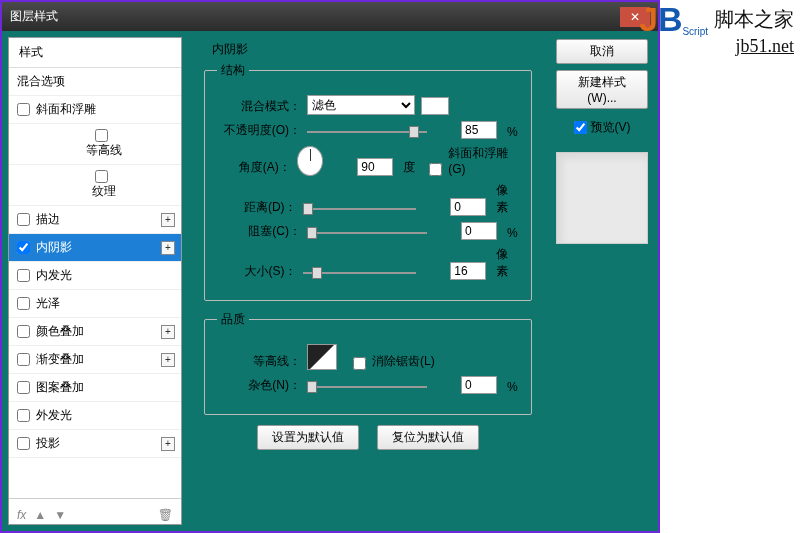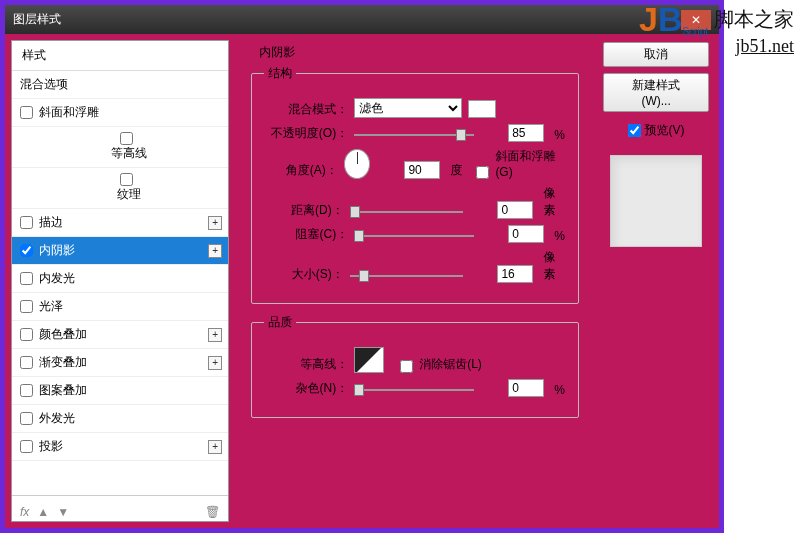--- a/index.html
+++ b/index.html
@@ -1,32 +1,32 @@
 <!DOCTYPE html>
 <html><head>
 <meta charset="utf-8">
 <style>
 * { box-sizing: border-box; margin: 0; padding: 0; font-family: "Microsoft YaHei", SimSun, sans-serif; font-size: 12px; }
 body { background: #fff; width: 800px; height: 533px; position: relative; overflow: hidden; }
-.dialog { position: absolute; left: 0; top: 0; width: 724px; height: 533px; border: 5px solid #6d28d9; background: #be185d; }
+.dialog { position: absolute; left: 0; top: 0; width: 660px; height: 533px; border: 2px solid #6d28d9; background: #0f766e; }
 .titlebar { height: 29px; background: linear-gradient(#4a4a4a, #2b2b2b); color: #fff; display: flex; align-items: center; padding: 0 8px; justify-content: space-between; }
 .titlebar-text { font-size: 12px; }
 .win-btns { display: flex; }
 .win-btn { width: 30px; height: 20px; display: flex; align-items: center; justify-content: center; color: #fff; }
 .close-x { background: #c94f3f; }
 .body { display: flex; height: calc(100% - 29px); }
 .sidebar { width: 247px; background: #fff; border: 1px solid #999; margin: 6px 8px 6px 6px; display: flex; flex-direction: column; }
 .style-list { flex: 1; overflow: auto; }
 .style-header { padding: 6px 10px; border-bottom: 1px solid #ddd; font-weight: normal; }
 .style-item { display: flex; align-items: center; padding: 5px 8px; border-bottom: 1px solid #eee; cursor: default; position: relative; }
 .style-item.indented { padding-left: 26px; flex-direction: column; }
 .style-item.selected { background: #1e7fd6; color: #fff; }
 .style-item input[type=checkbox] { margin-right: 6px; }
 .plus { position: absolute; right: 6px; border: 1px solid #888; width: 14px; height: 14px; display: flex; align-items: center; justify-content: center; font-size: 10px; background: #f7f7f7; color: #333; }
-.sidebar-footer { height: 26px; border-top: 1px solid #ccc; display: flex; align-items: flex-start; padding: 9px 8px; color: #888; justify-content: space-between; }
+.sidebar-footer { height: 26px; border-top: 1px solid #ccc; display: flex; align-items: flex-end; padding: 2px 8px; color: #888; justify-content: space-between; }
 .sf-left { display: flex; gap: 8px; align-items: center; }
 .center { flex: 1; padding: 10px 14px; }
 .section-title { font-size: 12px; margin-bottom: 4px; padding-left: 8px; }
 fieldset { border: 1px solid #bbb; border-radius: 2px; padding: 10px 12px 14px; margin-bottom: 10px; }
 legend { padding: 0 4px; font-size: 12px; }
 .row { display: flex; align-items: flex-end; margin: 6px 0; gap: 6px; }
 .row label.lbl { width: 84px; text-align: right; display: inline-block; }
 select { width: 108px; height: 20px; border: 1px solid #999; background: #fff; }
 .swatch { width: 28px; height: 18px; border: 1px solid #999; background: #fff; display: inline-block; }
 input.num { width: 36px; height: 18px; border: 1px solid #999; text-align: left; padding: 0 3px; background: #fff; margin-left: 28px; }
@@ -215,20 +215,24 @@
           <label class="lbl">杂色(N)：</label>
           <div class="slider">
             <div class="slider-track"></div>
               <div class="slider-thumb" style="left:0"></div>
           </div>
           <input class="num" value="0" style="">
           <span class="unit">%</span>
         </div>
       </fieldset>
 
+      <div class="btn-row">
+        <button class="btn">设置为默认值</button>
+        <button class="btn">复位为默认值</button>
+      </div>
     </div>
 
     <div class="right">
       <button class="btn">取消</button>
       <button class="btn">新建样式(W)...</button>
       <div class="preview-chk">
         <input type="checkbox" checked="" style="">
         <span>预览(V)</span>
       </div>
       <div class="preview-box"></div>

